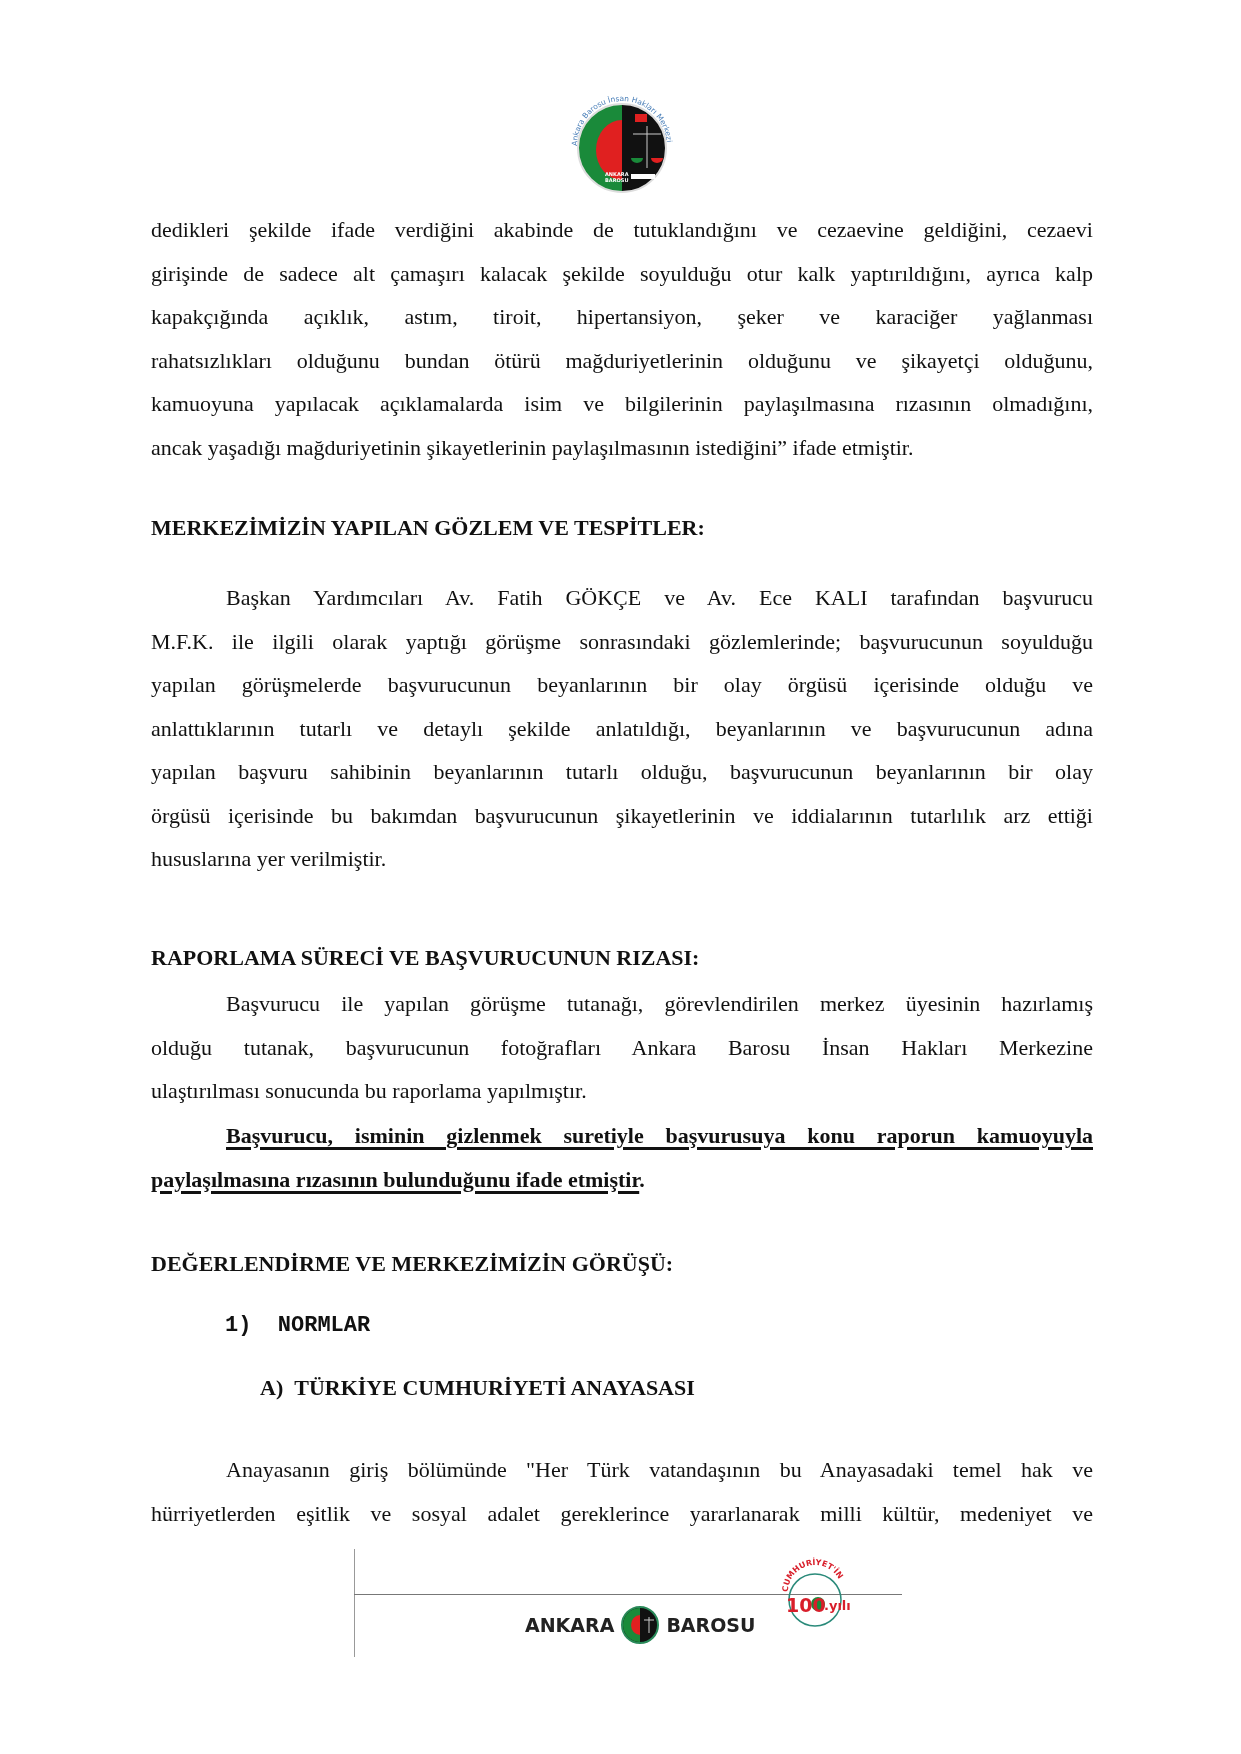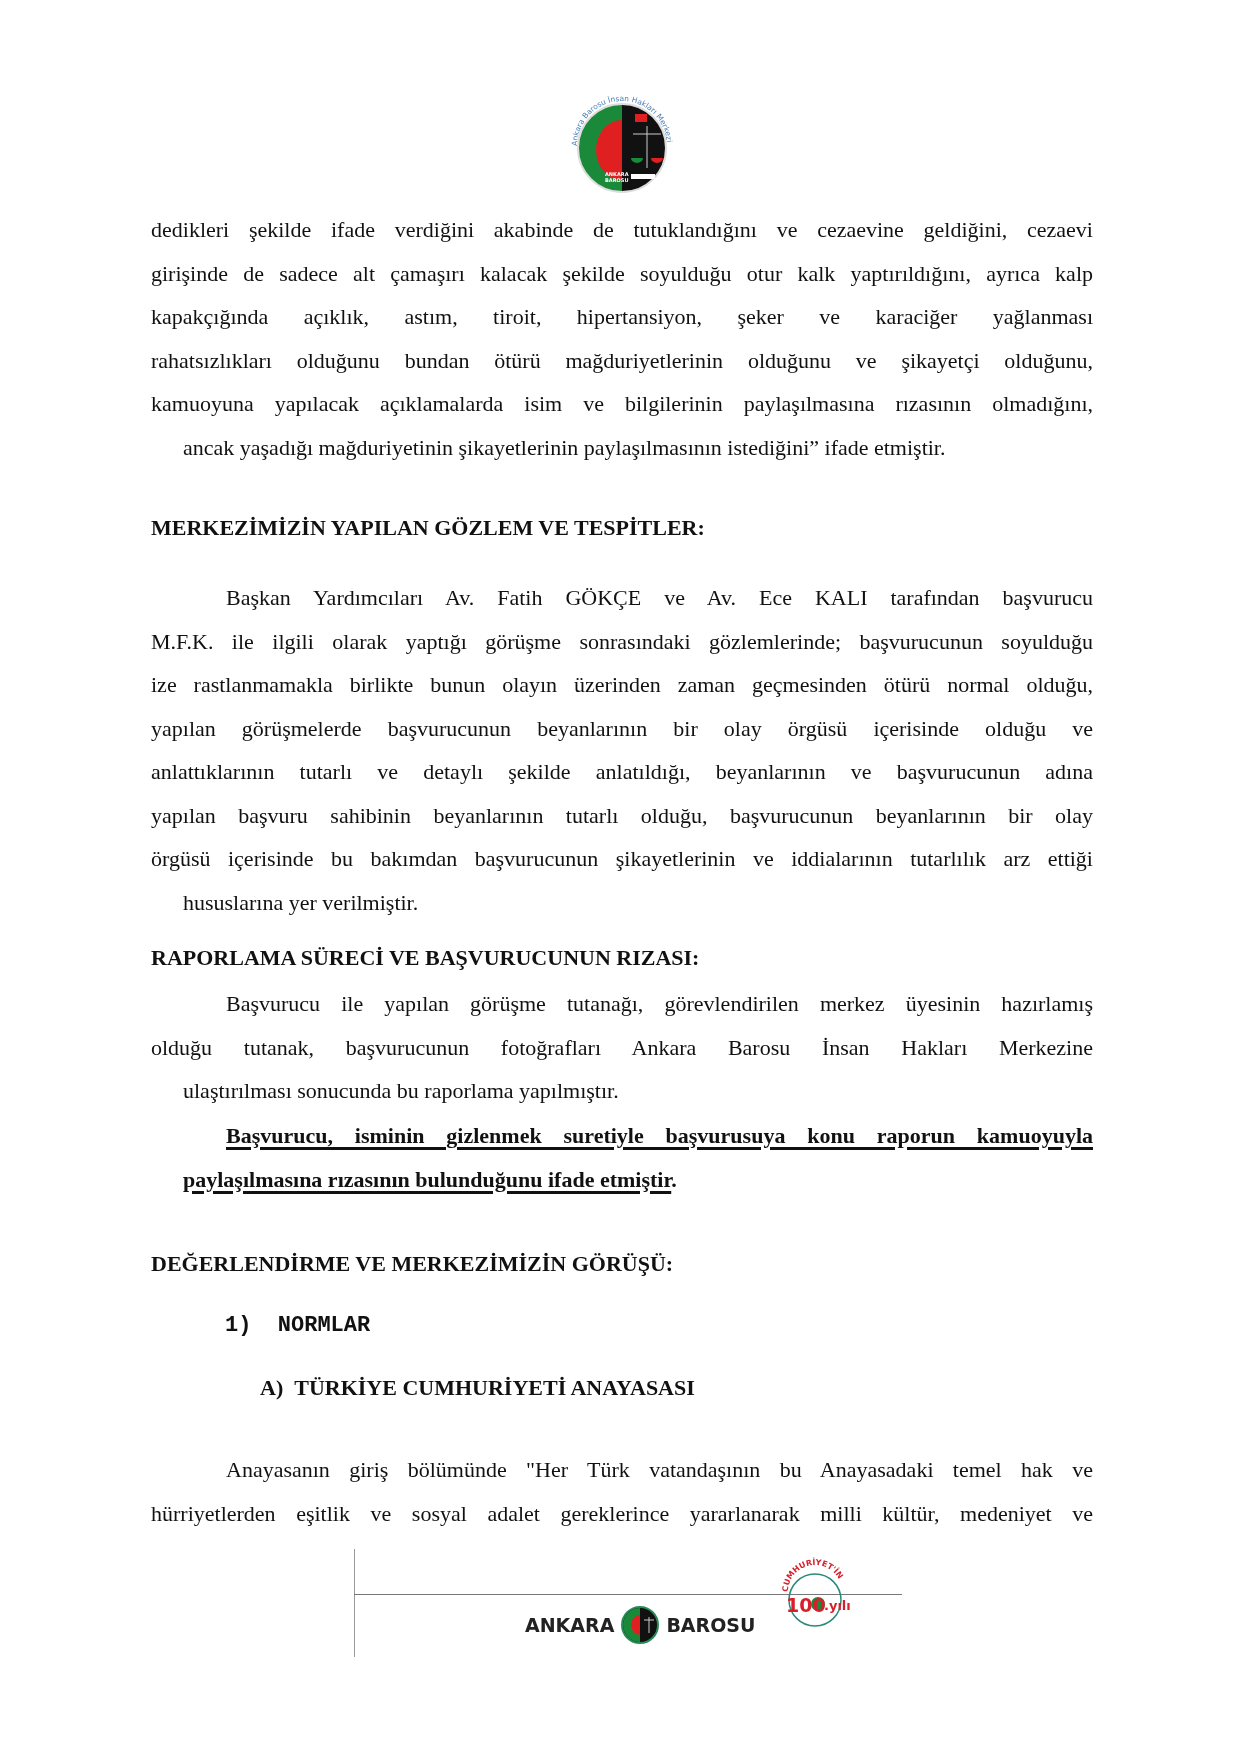--- a/index.html
+++ b/index.html
@@ -1,21 +1,21 @@
 <!DOCTYPE html>
 <html><head>
 <meta charset="utf-8">
 <style>
   html, body { margin: 0; padding: 0; background: #ffffff; }
   body { width: 1241px; height: 1754px; position: relative; overflow: hidden;
          font-family: "Liberation Serif", "DejaVu Serif", serif; color: #111; }
   .logo { position: absolute; left: 563px; top: 86px; width: 118px; height: 118px; }
   .text { position: absolute; left: 151px; width: 942px; font-size: 22px; line-height: 43.5px; }
   .line { display: block; text-align: justify; text-align-last: justify; white-space: nowrap; }
-  .line.last { text-align-last: left; margin-left: 32px; }
+  .line.last { text-align-last: left; }
   .it { }
   .heading { position: absolute; left: 151px; font-weight: bold; font-size: 22px; }
   .indent { text-indent: 75px; }
   .u { text-decoration: underline; text-decoration-thickness: 3px; text-underline-offset: 4px; font-weight: bold; }
   .footer-vline { position: absolute; left: 354px; top: 1549px; width: 1px; height: 108px; background: #999; }
   .footer-hline { position: absolute; left: 354px; top: 1594px; width: 548px; height: 1px; background: #777; }
   .footer-brand { position: absolute; left: 525px; top: 1605px; display: flex; align-items: center; gap: 6px;
                   font-family: "DejaVu Sans", sans-serif; font-weight: bold; font-size: 19px; color: #222; }
   .badge100 { position: absolute; left: 780px; top: 1556px; width: 70px; height: 80px; }
 </style>
@@ -47,21 +47,20 @@
   <span class="line it">kapakçığında açıklık,  astım, tiroit, hipertansiyon, şeker ve karaciğer yağlanması</span>
   <span class="line it">rahatsızlıkları olduğunu bundan ötürü mağduriyetlerinin olduğunu ve şikayetçi olduğunu,</span>
   <span class="line it">kamuoyuna yapılacak açıklamalarda isim ve bilgilerinin paylaşılmasına rızasının olmadığını,</span>
   <span class="line last"><span class="it">ancak yaşadığı mağduriyetinin şikayetlerinin paylaşılmasının istediğini”</span><span> ifade etmiştir.</span></span>
 </div>
 
 <div class="heading" style="top:515px;">MERKEZİMİZİN YAPILAN GÖZLEM VE TESPİTLER:</div>
 <div class="text" style="top:576px;">
   <span class="line indent">Başkan Yardımcıları Av. Fatih GÖKÇE ve Av. Ece KALI tarafından başvurucu</span>
   <span class="line"><span>M.F.K. ile ilgili olarak yaptığı görüşme sonrasındaki gözlemlerinde; </span><span class="it">başvurucunun soyulduğu</span></span>
-  <span class="line it">ize rastlanmamakla birlikte bunun olayın üzerinden zaman geçmesinden ötürü normal olduğu,</span>
   <span class="line it">yapılan görüşmelerde başvurucunun beyanlarının bir olay örgüsü içerisinde olduğu ve</span>
   <span class="line it">anlattıklarının tutarlı ve detaylı şekilde anlatıldığı, beyanlarının ve başvurucunun adına</span>
   <span class="line it">yapılan başvuru sahibinin beyanlarının tutarlı olduğu, başvurucunun beyanlarının bir olay</span>
   <span class="line it">örgüsü içerisinde bu bakımdan başvurucunun şikayetlerinin ve iddialarının tutarlılık arz ettiği</span>
   <span class="line last">hususlarına yer verilmiştir.</span>
 </div>
 
 <div class="heading" style="top:945px;">RAPORLAMA SÜRECİ VE BAŞVURUCUNUN RIZASI:</div>
 <div class="text" style="top:982px;">
   <span class="line indent">Başvurucu ile yapılan görüşme tutanağı, görevlendirilen merkez üyesinin hazırlamış</span>

